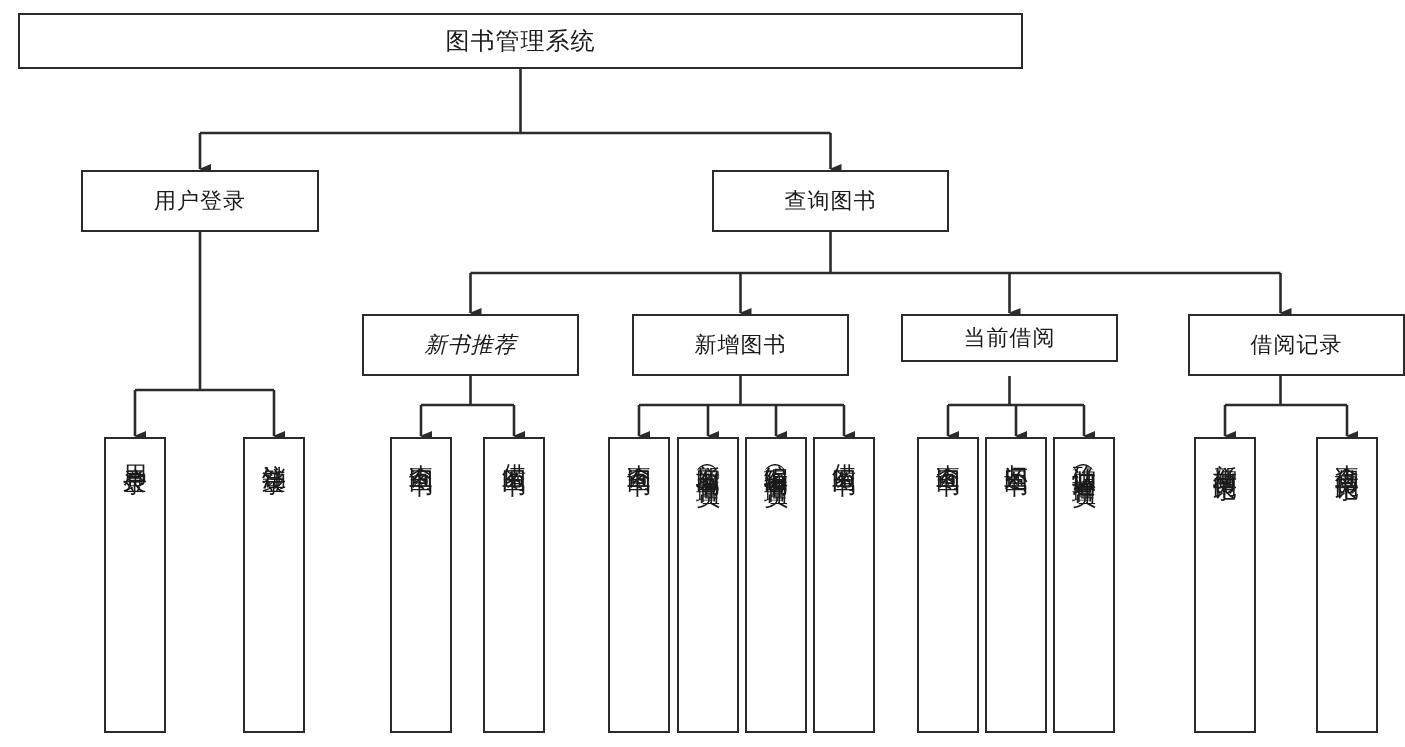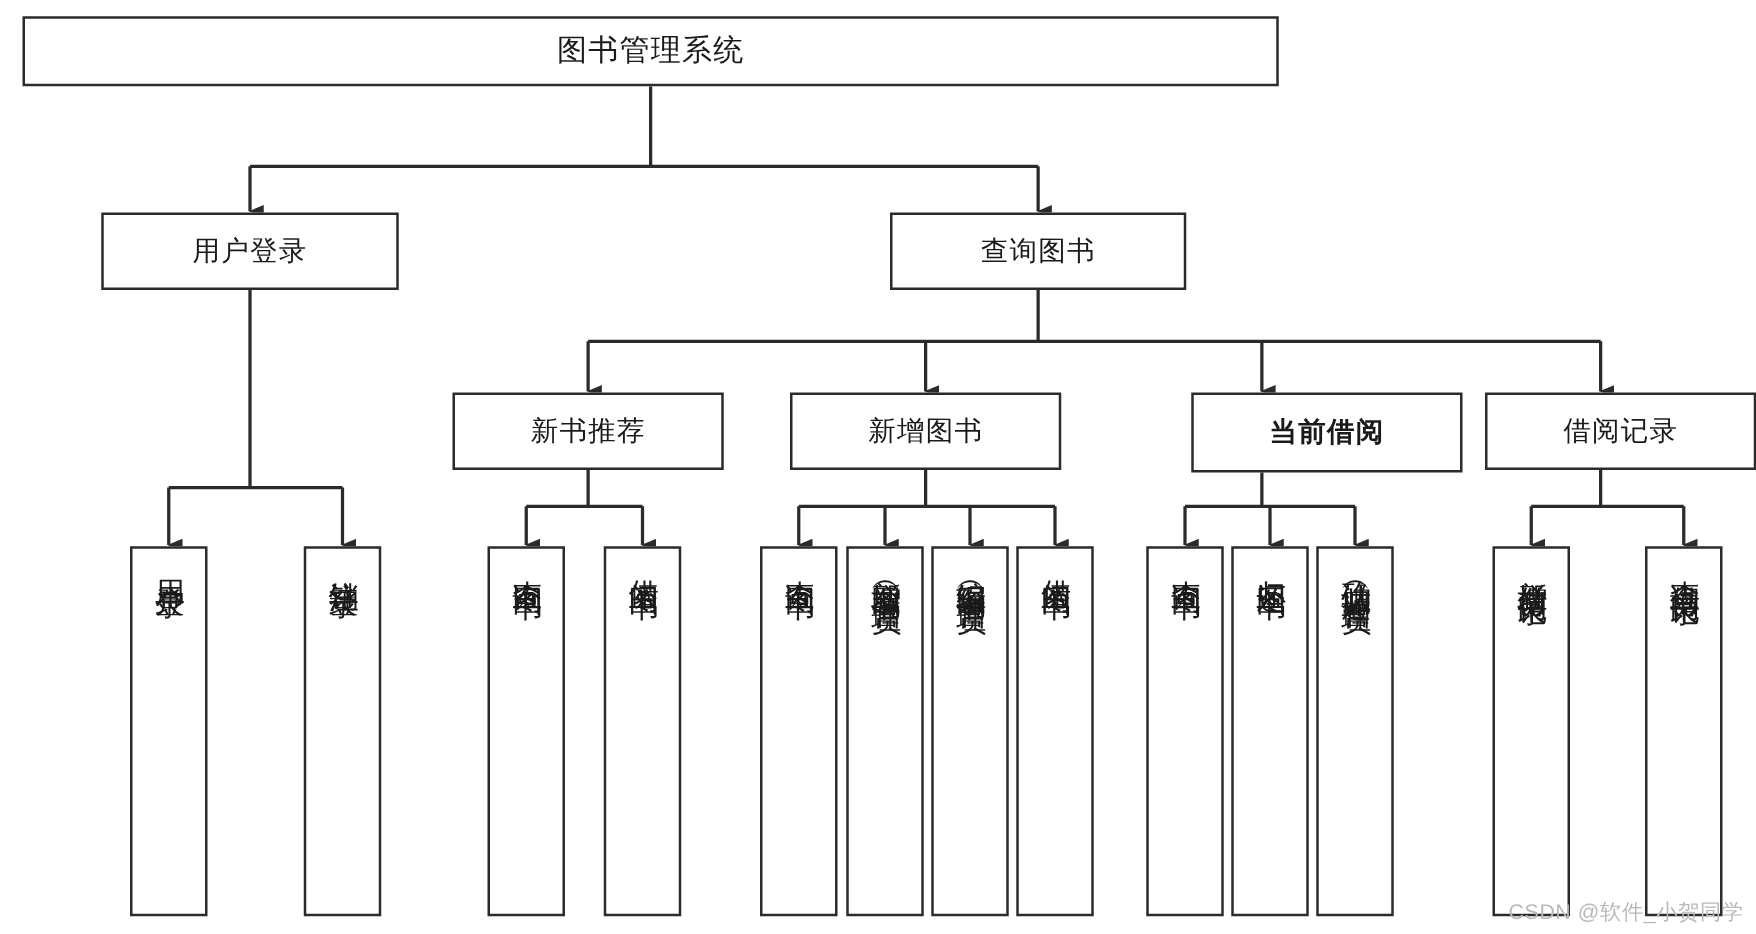--- a/index.html
+++ b/index.html
@@ -122,27 +122,27 @@
   <div id="nodes-layer">
       <div class="node-box horizontal root" style="left: 18px; top: 13px; width: 1005px; height: 56px;">
         <span class="node-label">图书管理系统</span>
       </div>
       <div class="node-box horizontal" style="left: 81px; top: 170px; width: 238px; height: 62px;">
         <span class="node-label">用户登录</span>
       </div>
       <div class="node-box horizontal" style="left: 712px; top: 170px; width: 237px; height: 62px;">
         <span class="node-label">查询图书</span>
       </div>
-      <div class="node-box horizontal" style="left: 362px; top: 314px; width: 217px; height: 62px;">
+      <div class="node-box horizontal" style="left: 362px; top: 314px; width: 217px; height: 62px; font-style: italic;">
         <span class="node-label">新书推荐</span>
       </div>
       <div class="node-box horizontal" style="left: 632px; top: 314px; width: 217px; height: 62px;">
         <span class="node-label">新增图书</span>
       </div>
-      <div class="node-box horizontal" style="left: 953px; top: 314px; width: 217px; height: 64px; font-weight: bold;">
+      <div class="node-box horizontal" style="left: 901px; top: 314px; width: 217px; height: 48px;">
         <span class="node-label">当前借阅</span>
       </div>
       <div class="node-box horizontal" style="left: 1188px; top: 314px; width: 217px; height: 62px;">
         <span class="node-label">借阅记录</span>
       </div>
       <div class="node-box vertical" style="left: 104px; top: 437px; width: 62px; height: 296px;">
         <span class="node-label">用户登录</span>
       </div>
       <div class="node-box vertical" style="left: 243px; top: 437px; width: 62px; height: 296px;">
         <span class="node-label">注销登录</span>
@@ -175,14 +175,13 @@
         <span class="node-label">确认归还（管理员）</span>
       </div>
       <div class="node-box vertical" style="left: 1194px; top: 437px; width: 62px; height: 296px;">
         <span class="node-label">新增借阅记录</span>
       </div>
       <div class="node-box vertical" style="left: 1316px; top: 437px; width: 62px; height: 296px;">
         <span class="node-label">查询借阅记录</span>
       </div>
     </div>
 
-  <div id="watermark">CSDN @软件_小贺同学</div>
 </div>
 
 </body></html>

